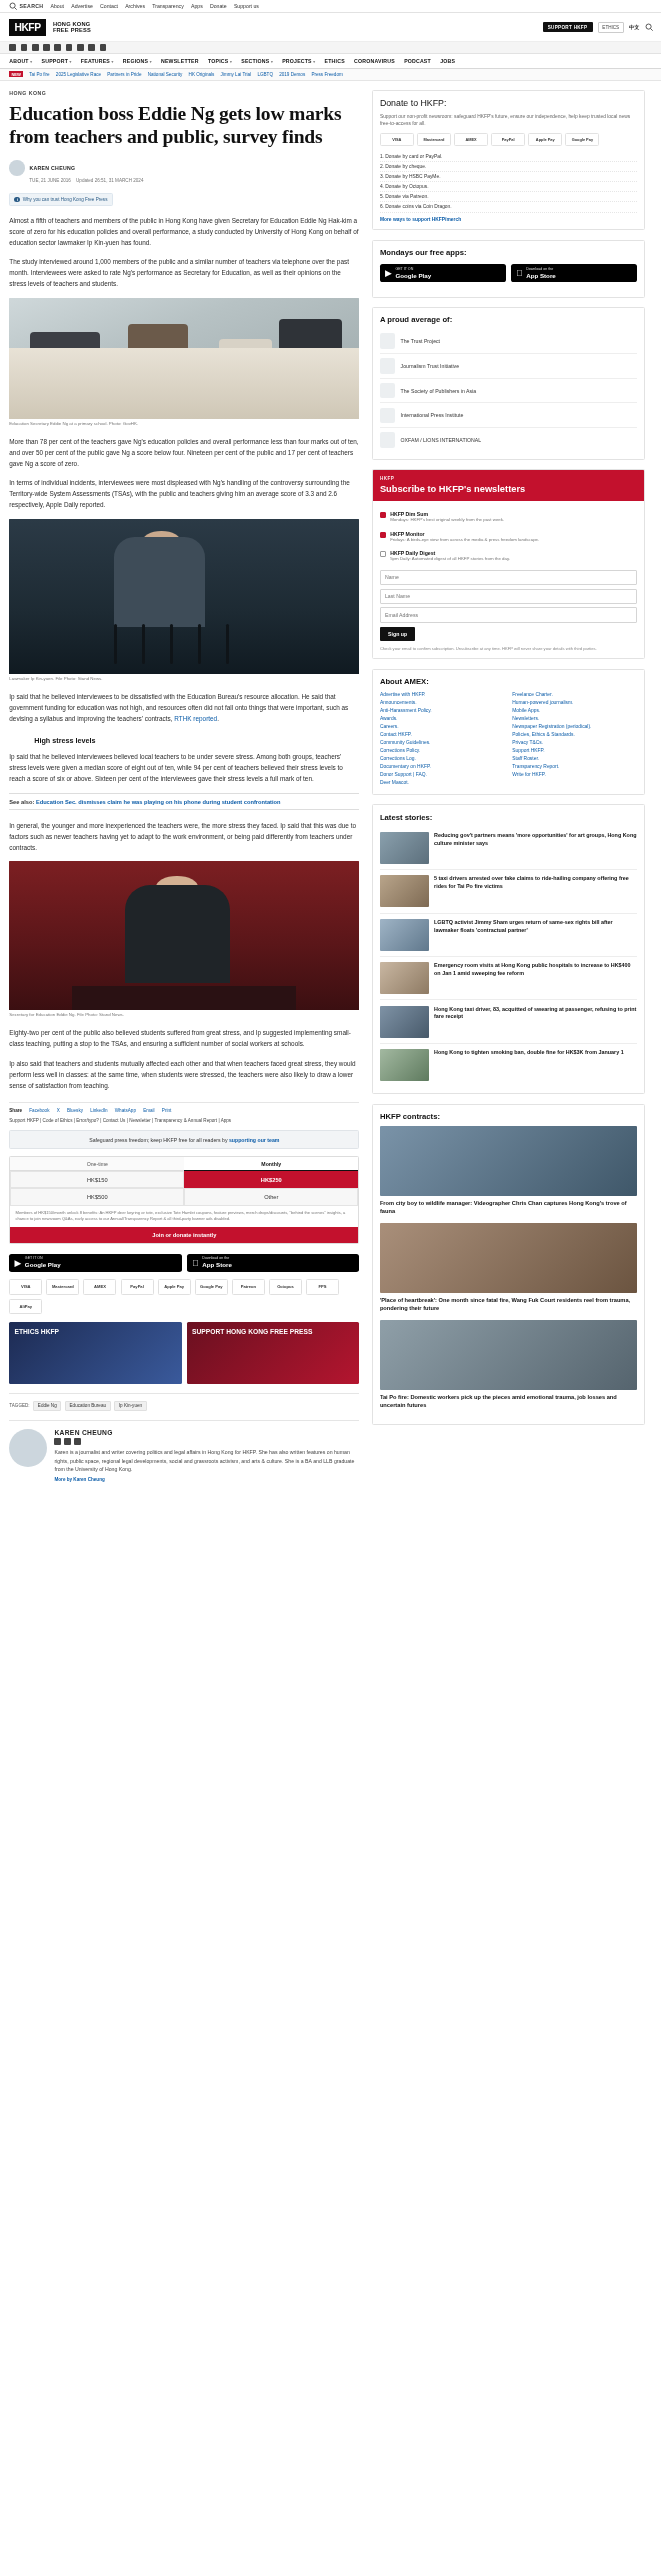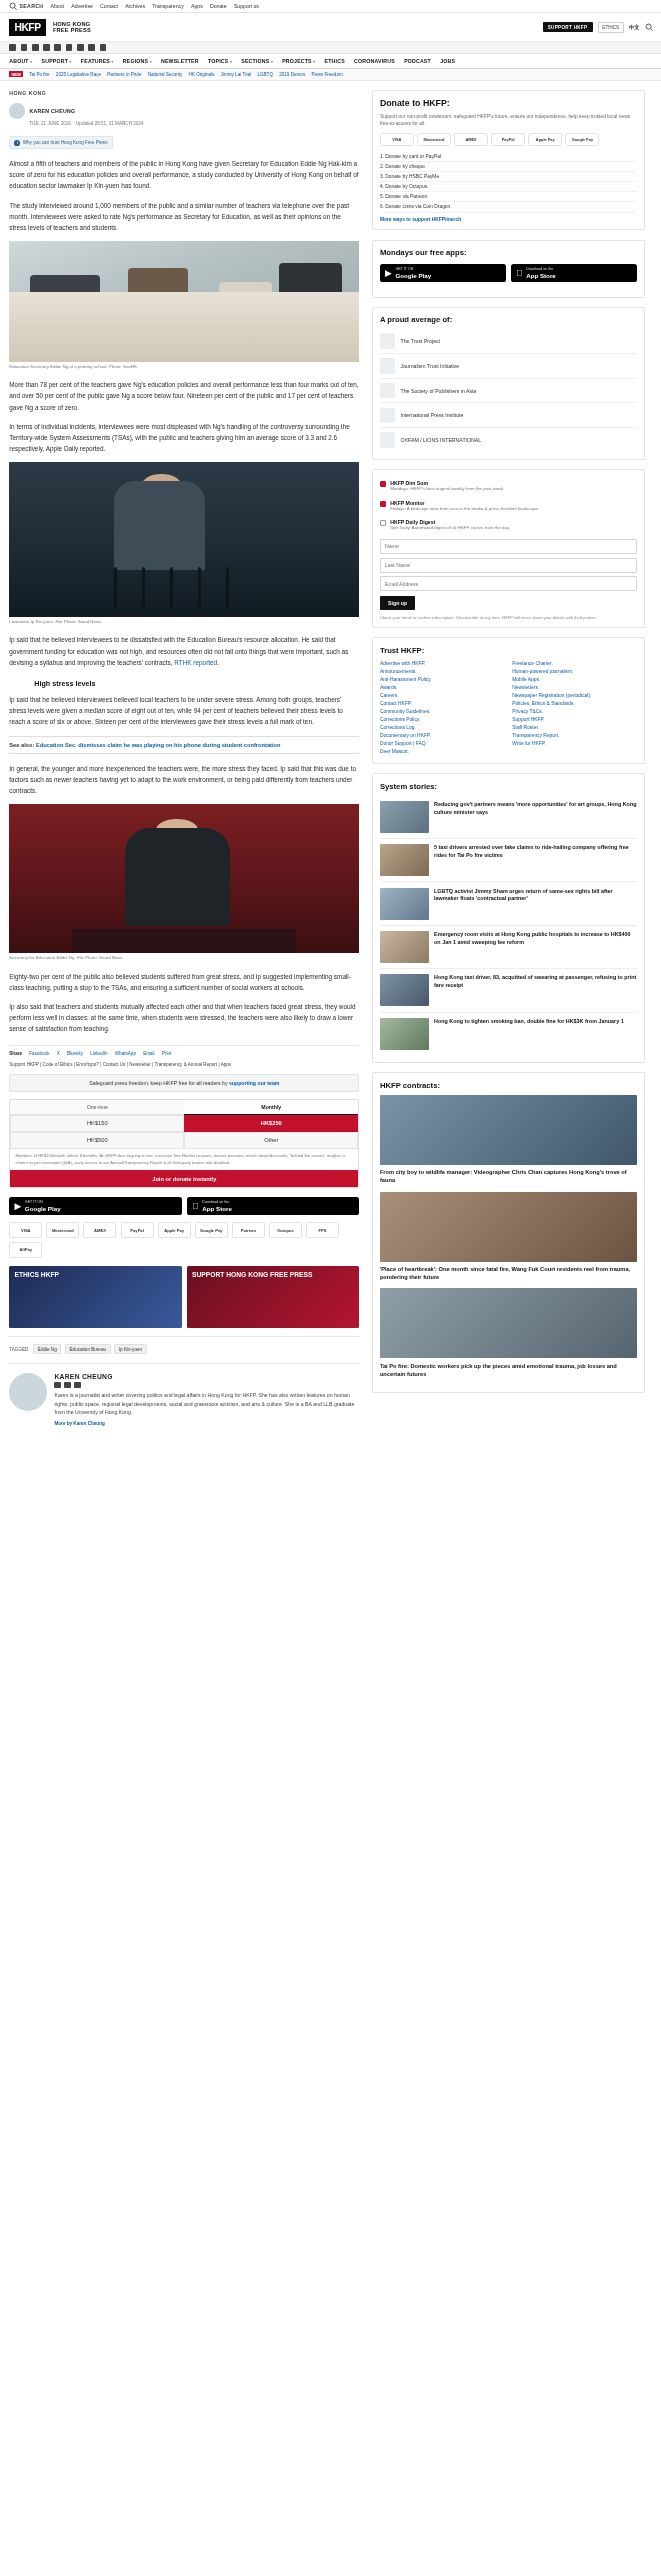--- a/index.html
+++ b/index.html
@@ -199,21 +199,21 @@
   .tag { background:#f0f0f0; border:0.5px solid #e0e0e0; padding:1.5px 3.6px; border-radius:1px; color:#333;}
 
   .authorbox { border-top:0.5px solid #e5e5e5; margin-top:9.3px; padding-top:8.2px; display:flex; gap:7.2px;}
   .authorbox .av { width:38px;height:38px;border-radius:50%;background:#ccd6dd;flex:none;}
   .authorbox h4 { margin:0 0 2.1px 0; font-size:6.7px; letter-spacing:0.3px;}
   .authorbox p { font-size:5.2px; line-height:1.6; color:#444; margin:3.1px 0 0 0;}
   .authorbox .more { font-size:4.6px; font-weight:bold; margin-top:4.1px; display:block;}
 
   
   .side-card { border:0.5px solid #e2e2e2; border-radius:1.5px; padding:7.2px; margin-bottom:9.3px; background:#fff;}
-  .side-title { font-size:8.8px; font-weight:bold; margin:0 0 4.1px 0; color:#111;}
+  .side-title { font-size:8.8px; font-weight:normal; margin:0 0 4.1px 0; color:#111;}
   .side-sub { font-size:4.9px; color:#666; line-height:1.55; margin:0 0 5.2px 0;}
   .card-logos { display:flex; flex-wrap:wrap; gap:3.1px; margin:5.2px 0;}
   .card-logo { width:34px;height:13.4px;border:0.5px solid #e2e2e2;border-radius:1.5px;background:#fff;
     display:flex;align-items:center;justify-content:center;font-size:3.9px;font-weight:bold;color:#333;}
   .donate-list { list-style:none; margin:3.1px 0 0 0; padding:0;}
   .donate-list li { font-size:4.9px; color:#333; padding:2.1px 0; border-bottom:0.5px dotted #e6e6e6;}
   .more-ways { font-size:4.9px; font-weight:bold; color:#0b5ca8; margin-top:4.6px; display:block;}
 
   .side-h { font-size:7.7px; font-weight:bold; margin:0 0 5.2px 0; color:#111;}
   .partner-row { display:flex; align-items:center; gap:5.2px; padding:4.1px 0; border-bottom:0.5px solid #eee; font-size:5.2px; color:#333;}
@@ -330,20 +330,21 @@
   <a>LGBTQ</a>
   <a>2019 Demos</a>
   <a>Press Freedom</a>
 </div>
 
 <div class="wrap">
 
   <div class="content">
 
     <div class="kicker">HONG KONG</div>
+    <h1 class="headline">Education boss Eddie Ng gets low marks from teachers and public, survey finds</h1>
 
     <div class="byline-row">
       <div class="avatar-sm"></div>
       <div class="byline">KAREN CHEUNG</div>
     </div>
     <div class="dateline">
       <span>TUE, 21 JUNE 2016</span>
       &nbsp;&nbsp;
       <span>Updated 26:51, 31 MARCH 2024</span>
     </div>
@@ -561,20 +562,24 @@
         <span class="partner-mark"></span>
         <span>International Press Institute</span>
       </div>
       <div class="partner-row" style="border-bottom:none;">
         <span class="partner-mark"></span>
         <span>OXFAM / LIONS INTERNATIONAL</span>
       </div>
     </div>
 
     <div class="news-card">
+      <div class="hd">
+        <div class="brand">HKFP</div>
+        <h3>Subscribe to HKFP's newsletters</h3>
+      </div>
       <div class="bd">
         <div class="nl-opt">
           <span class="chk on"></span>
           <span>
             <div class="t">HKFP Dim Sum</div>
             <div class="d">Mondays: HKFP's best original weekly from the past week.</div>
           </span>
         </div>
         <div class="nl-opt">
           <span class="chk on"></span>
@@ -592,21 +597,21 @@
         </div>
         <input class="nl-input" placeholder="Name" style="">
         <input class="nl-input" placeholder="Last Name" style="">
         <input class="nl-input" placeholder="Email Address" style="">
         <button class="nl-btn">Sign up</button>
         <div class="nl-fine">Check your email to confirm subscription. Unsubscribe at any time. HKFP will never share your details with third parties.</div>
       </div>
     </div>
 
     <div class="side-card">
-      <h3 class="side-h">Trust HKFP:</h3>
+      <h3 class="side-h">About AMEX:</h3>
       <ul class="about-list">
         <li>Advertise with HKFP.</li>
         <li>Announcements.</li>
         <li>Anti-Harassment Policy.</li>
         <li>Awards.</li>
         <li>Careers.</li>
         <li>Contact HKFP.</li>
         <li>Community Guidelines.</li>
         <li>Corrections Policy.</li>
         <li>Corrections Log.</li>
@@ -621,21 +626,21 @@
         <li>Policies, Ethics &amp; Standards.</li>
         <li>Privacy T&amp;Cs.</li>
         <li>Support HKFP.</li>
         <li>Staff Roster.</li>
         <li>Transparency Report.</li>
         <li>Write for HKFP.</li>
       </ul>
     </div>
 
     <div class="side-card">
-      <h3 class="side-h">System stories:</h3>
+      <h3 class="side-h">Latest stories:</h3>
       <div class="latest-item">
         <div class="latest-thumb t1"></div>
         <div class="latest-title">Reducing gov't partners means 'more opportunities' for art groups, Hong Kong culture minister says</div>
       </div>
       <div class="latest-item">
         <div class="latest-thumb t2"></div>
         <div class="latest-title">5 taxi drivers arrested over fake claims to ride-hailing company offering free rides for Tai Po fire victims</div>
       </div>
       <div class="latest-item">
         <div class="latest-thumb t3"></div>

